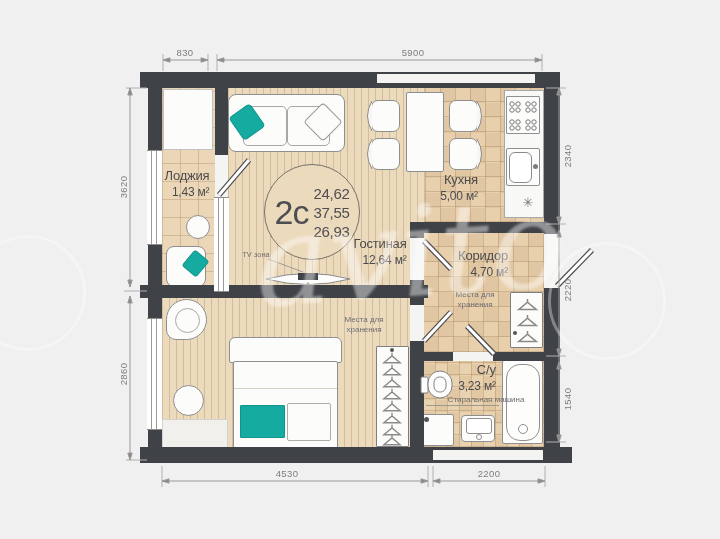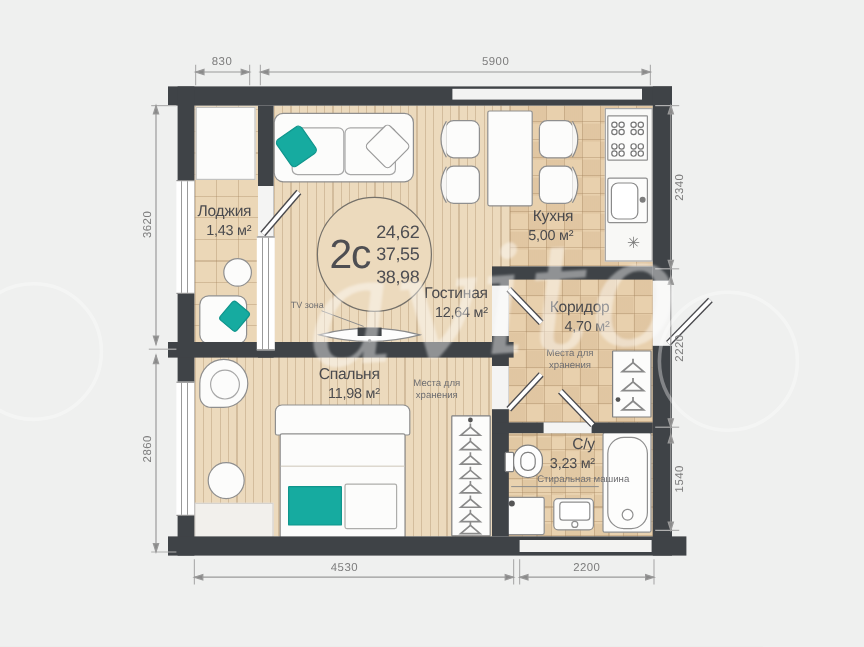--- a/index.html
+++ b/index.html
@@ -288,35 +288,31 @@
       <div class="area">12,64 м²</div>
   </div>
   <div class="rlabel" style="left:459px;top:188px;">
     <div>Кухня</div>
       <div class="area">5,00 м²</div>
   </div>
   <div class="rlabel" style="left:483px;top:264px;">
     <div>Коридор</div>
       <div class="area">4,70 м²</div>
   </div>
-  <div class="rlabel" style="left:291px;top:320px;">
-    <div>Спальня</div>
-      <div class="area">11,98 м²</div>
-  </div>
   <div class="rlabel" style="left:477px;top:378px;">
     <div>С/у</div>
       <div class="area">3,23 м²</div>
   </div>
 
   <div class="circle-badge">
     <span class="type">2с</span>
     <span class="nums">
       <div>24,62</div>
       <div>37,55</div>
-      <div>38,98</div>
+      <div>26,93</div>
     </span>
   </div>
 
   <div class="note" style="left:256px;top:255px;font-size:7.5px;">TV зона</div>
   <div class="note" style="left:475px;top:300px;width:44px;white-space:normal;">Места для хранения</div>
   <div class="note" style="left:364px;top:325px;width:44px;white-space:normal;">Места для хранения</div>
   <div class="note" style="left:486px;top:400px;white-space:nowrap;">Стиральная машина</div>
 
   <div class="dimtext" style="left:185px;top:52px;">830</div>
   <div class="dimtext" style="left:380px;top:52px;margin-left:33px;">5900</div>

